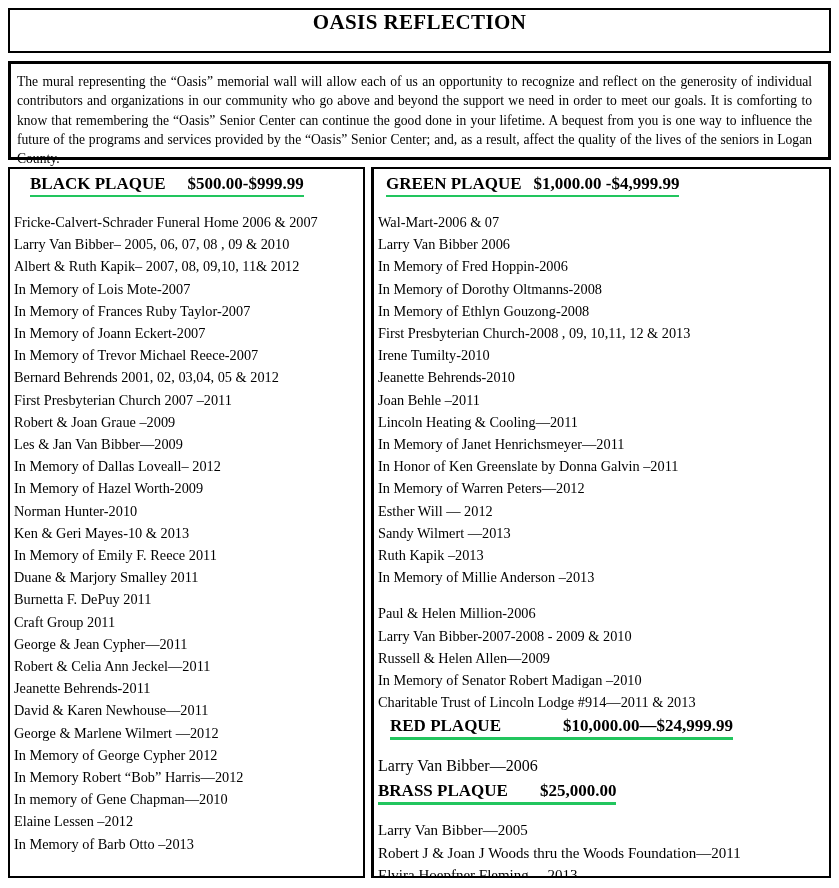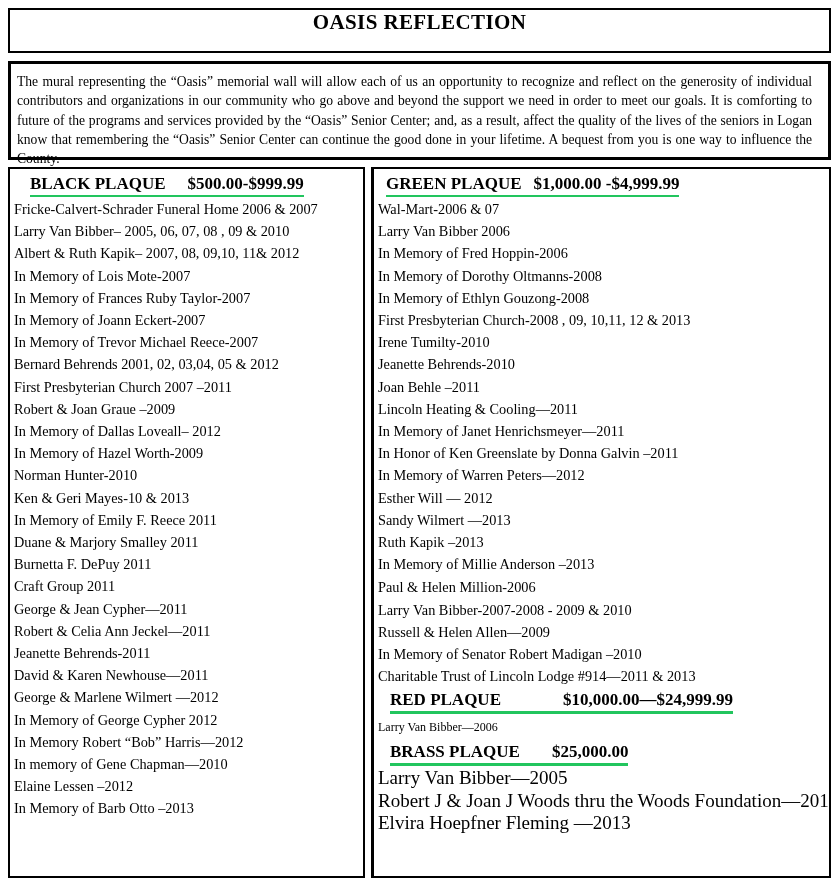--- a/index.html
+++ b/index.html
@@ -43,45 +43,45 @@
   .hdr-row { line-height: 24px; }
   .hdr {
     display: inline-flex; align-items: baseline;
     font-weight: bold; font-size: 17px; line-height: 21px;
     border-bottom: 2px solid #22c55e; padding-bottom: 1px;
   }
   .hdr-black { margin-left: 16px; column-gap: 22px; }
   .hdr-green { margin-left: 8px;  column-gap: 12px; }
   .hdr-blue  { margin-left: 0;    column-gap: 70px; border-bottom-width: 3px; margin-top: 1px; }
   .hdr-red   { margin-left: 12px;    column-gap: 62px; border-bottom-width: 3px; margin-top: 2px; }
-  .hdr-brass { margin-left: 12px;    column-gap: 32px; border-bottom-width: 3px; margin-top: 2px; }
+  .hdr-brass { margin-left: 0;    column-gap: 32px; border-bottom-width: 3px; margin-top: 2px; }
 
-  .list { margin-top: 1px; }
+  .list { margin-top: 14px; }
   .list .entry {
     font-size: 14.3px; line-height: 22.2px; white-space: nowrap;
   }
-  .list-red .entry   { font-size: 12px; line-height: 24px; }
-  .list-brass .entry { font-size: 19px; }
+  .list-red .entry   { font-size: 16px; line-height: 24px; }
+  .list-brass .entry { font-size: 15px; }
 </style>
 </head>
 <body>
 
 <div class="page">
 
   <div class="title-box">
     <div class="title-text">OASIS REFLECTION</div>
   </div>
 
   <div class="intro-box">
     <div>
 
     <div class="intro-line">The mural representing the “Oasis” memorial wall will allow each of us an opportunity to recognize and reflect on the generosity of individual</div>
         <div class="intro-line">contributors and organizations in our community who go above and beyond the support we need in order to meet our goals.  It is comforting to</div>
+        <div class="intro-line">know that  remembering the “Oasis” Senior Center can continue the good done in your    lifetime.  A bequest from you is one way to influence the</div>
         <div class="intro-line">future of the programs and services provided by the “Oasis” Senior  Center; and, as a result, affect the quality of the lives of the seniors in Logan</div>
-        <div class="intro-line">know that  remembering the “Oasis” Senior Center can continue the good done in your    lifetime.  A bequest from you is one way to influence the</div>
         <div class="intro-line">County.</div>
       </div>
   </div>
 
   <div class="col col-left">
     <div class="hdr-row">
       <span class="hdr hdr-black">
         <span>BLACK PLAQUE</span>
         <span>$500.00-$999.99</span>
       </span>
@@ -91,20 +91,21 @@
     <div class="entry">Fricke-Calvert-Schrader Funeral Home 2006 &amp; 2007</div>
         <div class="entry">Larry Van Bibber– 2005, 06, 07, 08 , 09 &amp; 2010</div>
         <div class="entry">Albert &amp; Ruth Kapik– 2007, 08, 09,10, 11&amp; 2012</div>
         <div class="entry">In Memory of Lois Mote-2007</div>
         <div class="entry">In Memory of Frances Ruby Taylor-2007</div>
         <div class="entry">In Memory of Joann Eckert-2007</div>
         <div class="entry">In Memory of Trevor Michael Reece-2007</div>
         <div class="entry">Bernard Behrends 2001, 02, 03,04, 05 &amp; 2012</div>
         <div class="entry">First Presbyterian Church 2007 –2011</div>
         <div class="entry">Robert &amp; Joan Graue –2009</div>
+        <div class="entry">Les &amp; Jan Van Bibber—2009</div>
         <div class="entry">In Memory of Dallas Loveall– 2012</div>
         <div class="entry">In Memory of Hazel Worth-2009</div>
         <div class="entry">Norman Hunter-2010</div>
         <div class="entry">Ken &amp; Geri Mayes-10 &amp; 2013</div>
         <div class="entry">In Memory of  Emily F. Reece  2011</div>
         <div class="entry">Duane &amp; Marjory Smalley 2011</div>
         <div class="entry">Burnetta F. DePuy 2011</div>
         <div class="entry">Craft Group 2011</div>
         <div class="entry">George &amp; Jean Cypher—2011</div>
         <div class="entry">Robert &amp; Celia Ann Jeckel—2011</div>

